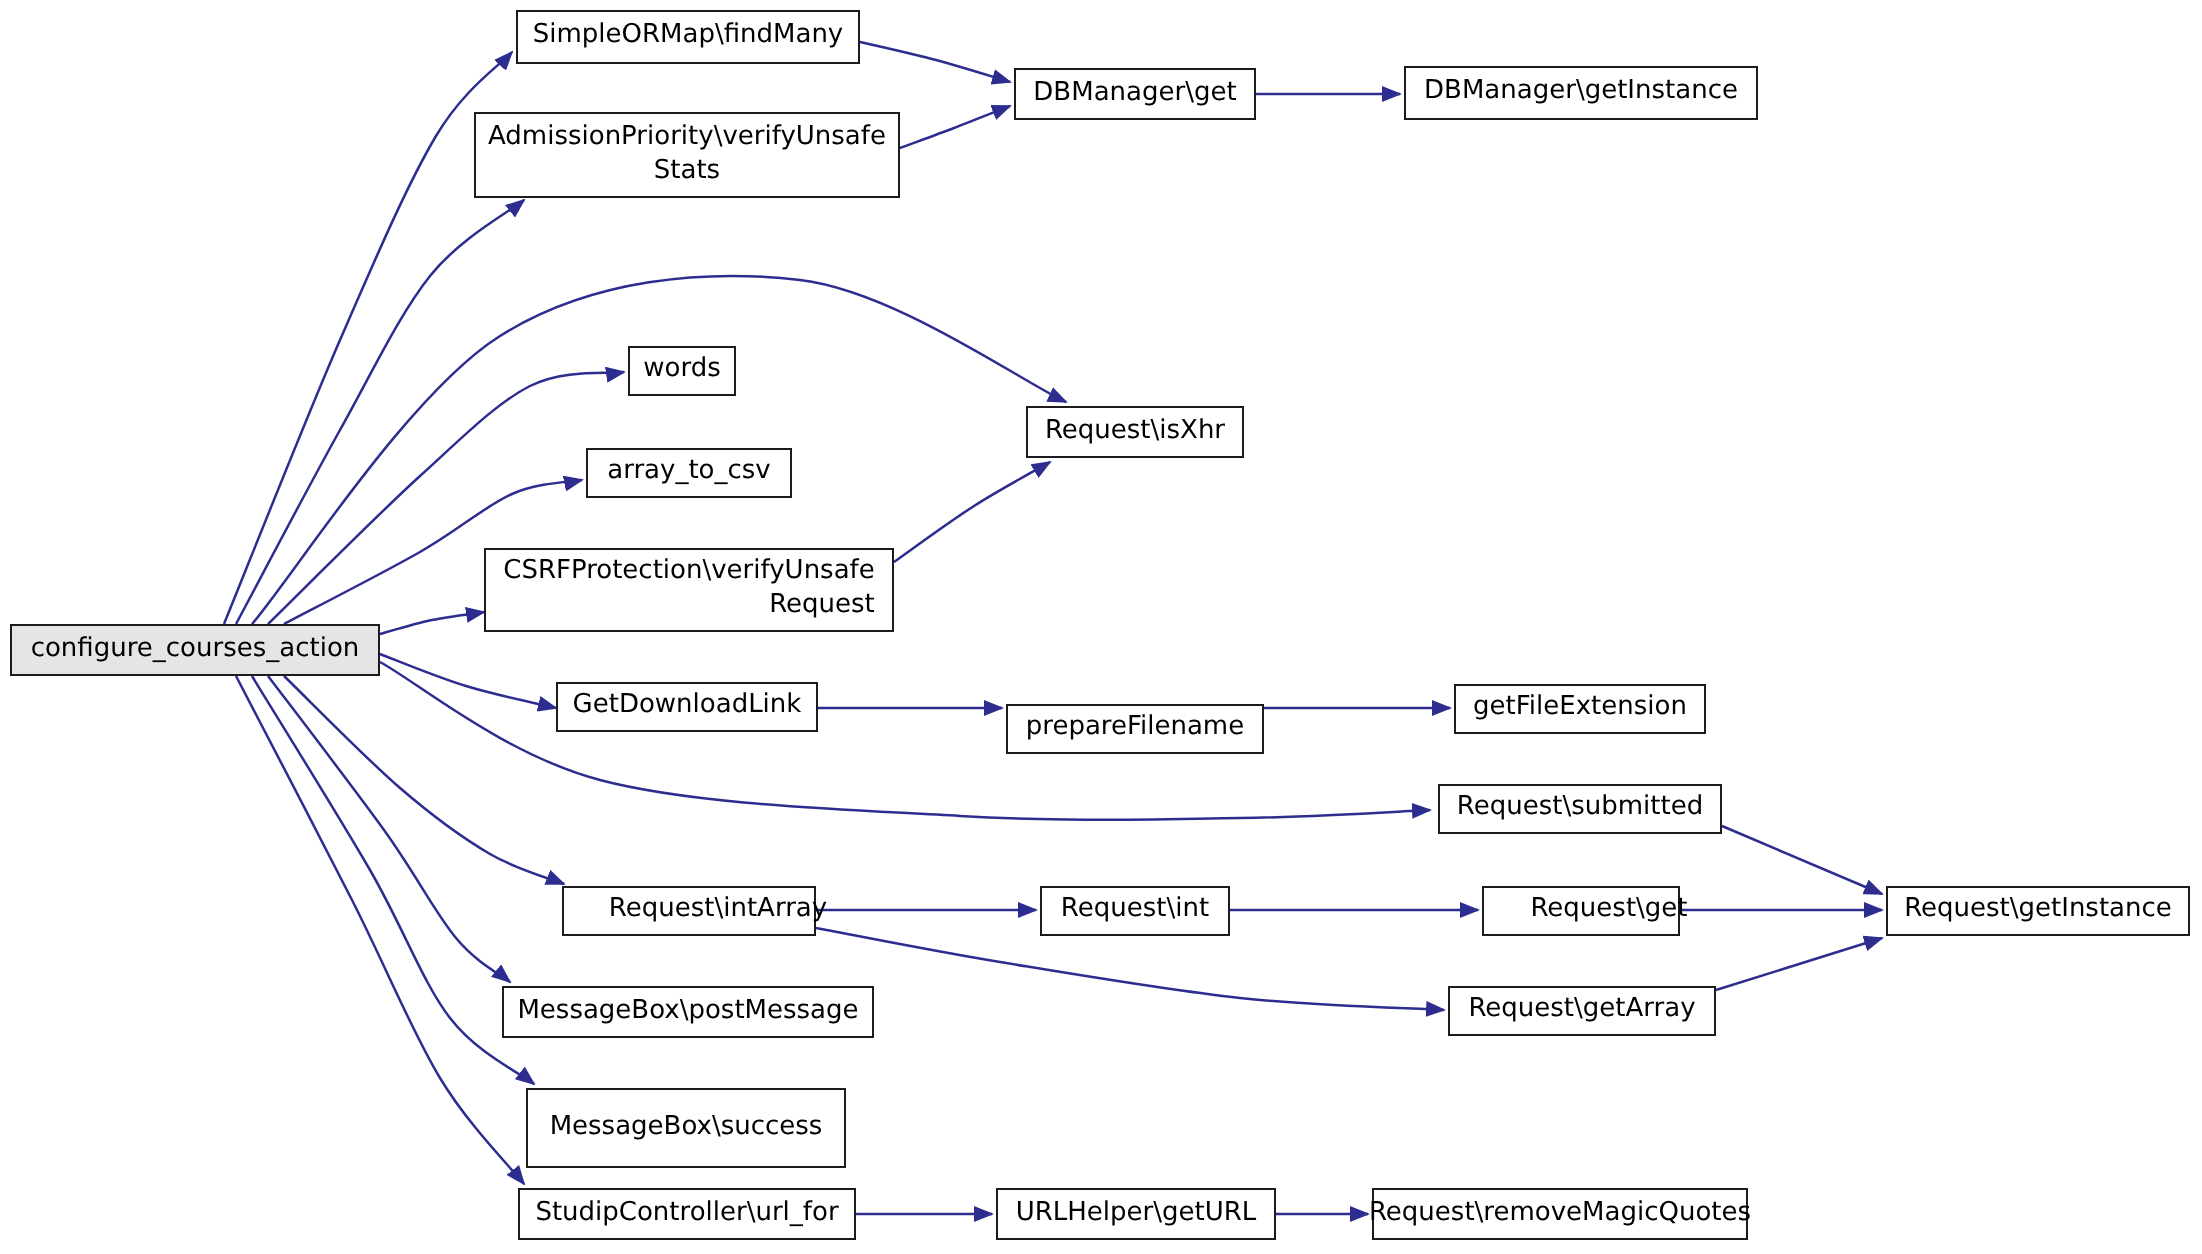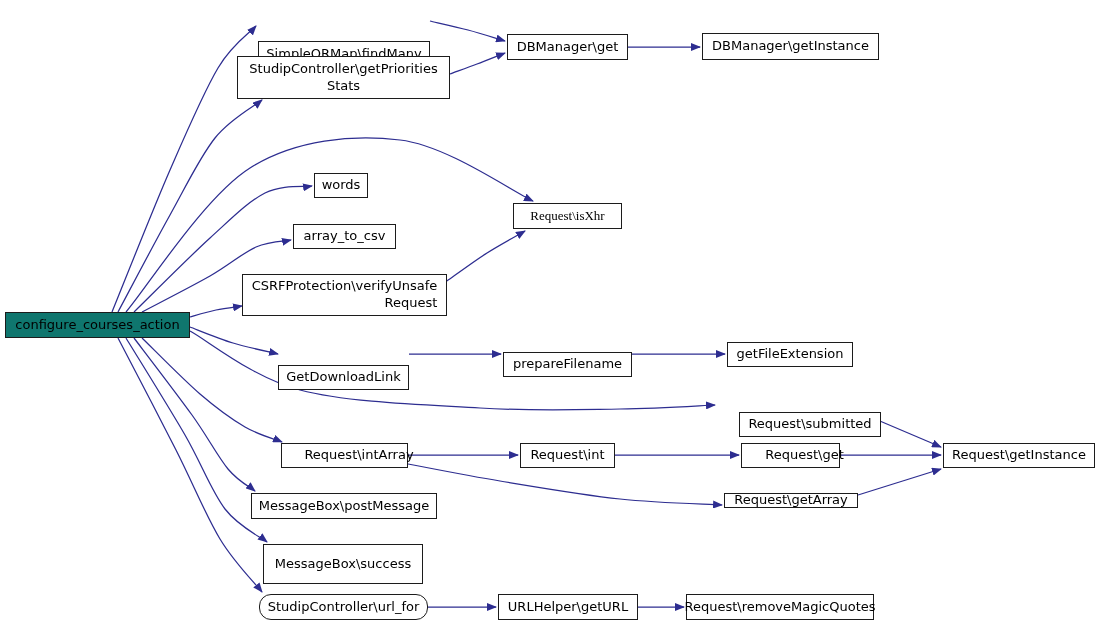--- a/index.html
+++ b/index.html
@@ -17,21 +17,21 @@
     background:#ffffff;
     border:1.4px solid #1c1c1c;
     display:flex;align-items:center;justify-content:center;
     text-align:center;
     font-size:13px;line-height:1.3;
     color:#000000;
     white-space:pre-line;
     cursor:pointer;
   }
   .node.highlight{
-    background:#0f766e;
+    background:#e5e5e5;
     border-width:1.8px;
   }
   .edge{fill:none;stroke-width:1.25px;}
 </style>
 </head>
 <body>
 
 <div id="canvas">
   <svg id="edge-layer" xmlns="http://www.w3.org/2000/svg">
     <defs>
@@ -63,38 +63,38 @@
         <path d="M408 464 C423.3 466.8,464.7 475.2,500 481 C535.3 486.8,583.0 495.0,620 499 C657.0 503.0,705.0 504.0,722 505" class="edge" stroke="#2d2d90" marker-end="url(#arrowhead)"></path>
         <path d="M615 455 L739 455" class="edge" stroke="#2d2d90" marker-end="url(#arrowhead)"></path>
         <path d="M840 455 L941 455" class="edge" stroke="#2d2d90" marker-end="url(#arrowhead)"></path>
         <path d="M858 495 L941 469" class="edge" stroke="#2d2d90" marker-end="url(#arrowhead)"></path>
         <path d="M428 607 L496 607" class="edge" stroke="#2d2d90" marker-end="url(#arrowhead)"></path>
         <path d="M638 607 L684 607" class="edge" stroke="#2d2d90" marker-end="url(#arrowhead)"></path>
       </g>
   </svg>
   <div id="node-group">
       <div class="node highlight" style="left: 5px; top: 312px; width: 185px; height: 26px;">configure_courses_action</div>
-      <div class="node" style="left: 258px; top: 5px; width: 172px; height: 27px; margin-top: 36px;">SimpleORMap\findMany</div>
-      <div class="node" style="left: 237px; top: 56px; width: 213px; height: 43px;">StudipController\getPriorities
+      <div class="node" style="left: 258px; top: 5px; width: 172px; height: 27px;">SimpleORMap\findMany</div>
+      <div class="node" style="left: 237px; top: 56px; width: 213px; height: 43px;">AdmissionPriority\verifyUnsafe
 Stats</div>
       <div class="node" style="left: 507px; top: 34px; width: 121px; height: 26px;">DBManager\get</div>
       <div class="node" style="left: 702px; top: 33px; width: 177px; height: 27px;">DBManager\getInstance</div>
       <div class="node" style="left: 314px; top: 173px; width: 54px; height: 25px;">words</div>
       <div class="node" style="left: 293px; top: 224px; width: 103px; height: 25px;">array_to_csv</div>
-      <div class="node" style="left: 513px; top: 203px; width: 109px; height: 26px; font-family: Liberation Serif, serif;">Request\isXhr</div>
+      <div class="node" style="left: 513px; top: 203px; width: 109px; height: 26px;">Request\isXhr</div>
       <div class="node" style="left: 242px; top: 274px; width: 205px; height: 42px; text-align: right;">CSRFProtection\verifyUnsafe
 Request</div>
-      <div class="node" style="left: 278px; top: 341px; width: 131px; height: 25px; margin-top: 24px;">GetDownloadLink</div>
+      <div class="node" style="left: 278px; top: 341px; width: 131px; height: 25px;">GetDownloadLink</div>
       <div class="node" style="left: 503px; top: 352px; width: 129px; height: 25px;">prepareFilename</div>
       <div class="node" style="left: 727px; top: 342px; width: 126px; height: 25px;">getFileExtension</div>
-      <div class="node" style="left: 719px; top: 412px; width: 142px; height: 25px; margin-left: 20px;">Request\submitted</div>
+      <div class="node" style="left: 719px; top: 392px; width: 142px; height: 25px;">Request\submitted</div>
       <div class="node" style="left: 281px; top: 443px; width: 127px; height: 25px; padding-left: 29px;">Request\intArray</div>
       <div class="node" style="left: 520px; top: 443px; width: 95px; height: 25px;">Request\int</div>
       <div class="node" style="left: 741px; top: 443px; width: 99px; height: 25px; padding-left: 28px;">Request\get</div>
       <div class="node" style="left: 943px; top: 443px; width: 152px; height: 25px;">Request\getInstance</div>
-      <div class="node" style="left: 724px; top: 493px; width: 134px; height: 15px;">Request\getArray</div>
+      <div class="node" style="left: 724px; top: 493px; width: 134px; height: 25px;">Request\getArray</div>
       <div class="node" style="left: 251px; top: 493px; width: 186px; height: 26px;">MessageBox\postMessage</div>
       <div class="node" style="left: 263px; top: 544px; width: 160px; height: 40px;">MessageBox\success</div>
-      <div class="node" style="left: 259px; top: 594px; width: 169px; height: 26px; border-radius: 12px;">StudipController\url_for</div>
+      <div class="node" style="left: 259px; top: 594px; width: 169px; height: 26px;">StudipController\url_for</div>
       <div class="node" style="left: 498px; top: 594px; width: 140px; height: 26px;">URLHelper\getURL</div>
       <div class="node" style="left: 686px; top: 594px; width: 188px; height: 26px;">Request\removeMagicQuotes</div>
     </div>
 </div>
 
 </body></html>

